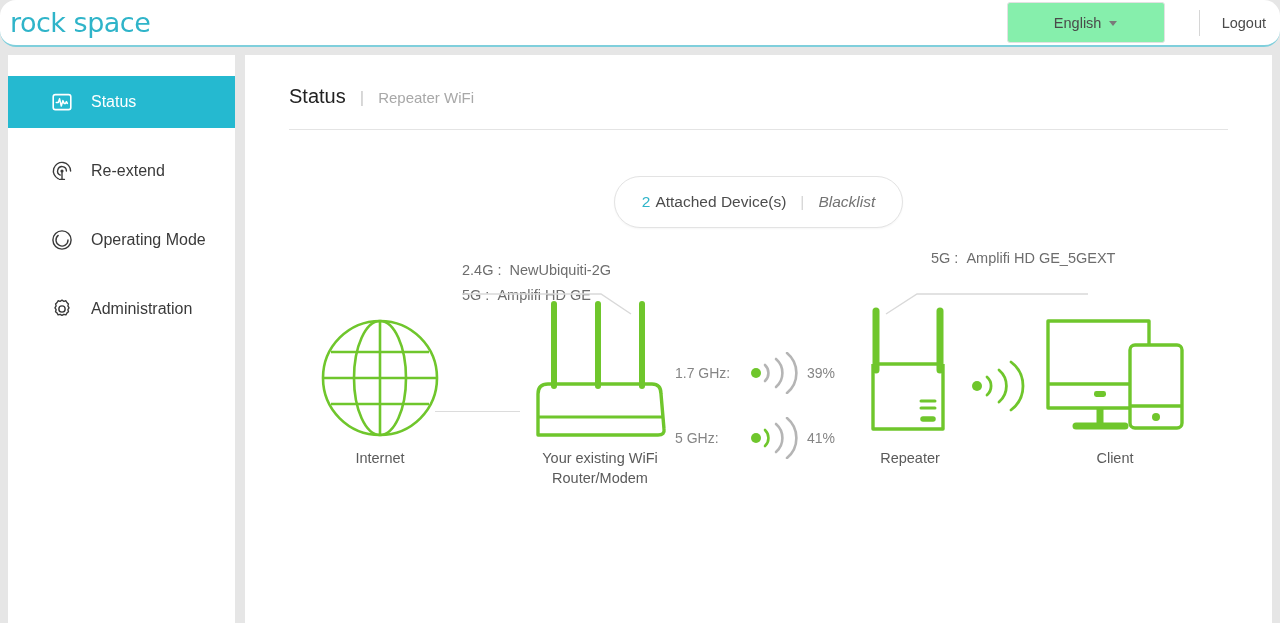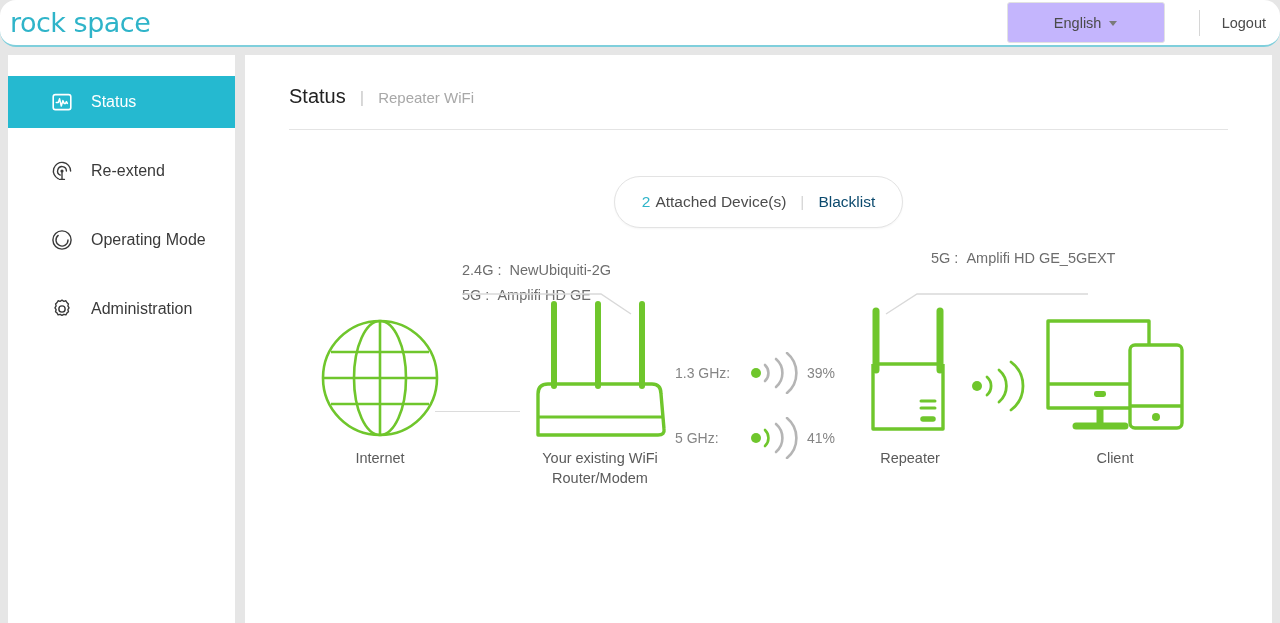--- a/index.html
+++ b/index.html
@@ -39,21 +39,21 @@
     display: flex;
     align-items: center;
     height: 100%;
     padding-right: 14px;
   }
   .lang-box {
     width: 158px;
     height: 41px;
     border: 1px solid #e2e2e2;
     border-radius: 3px;
-    background: #c4b5fd;
+    background: #86efac;
     display: flex;
     align-items: center;
     justify-content: center;
     font-size: 14.5px;
     color: #4a4a4a;
     box-sizing: border-box;
     cursor: pointer;
   }
   .caret {
     display: inline-block;
@@ -168,21 +168,21 @@
     color: #4c4c4c;
     box-shadow: 0 1px 2px rgba(0,0,0,.04);
     cursor: pointer;
     background: #fff;
   }
   .pill .count { color: #2fb4c9; margin-right: 5px; }
   .pill .p-sep {
     color: #d4d4d4;
     margin: 0 14px;
   }
-  .pill .black { color: #0c4a6e; }
+  .pill .black { color: #737373; font-style: italic; }
 
   
   .diagram {
     position: relative;
     height: 300px;
     margin-top: 12px;
   }
   .diagram > * { position: absolute; }
 
   .ssid-block {
@@ -353,21 +353,21 @@
           <path d="M8 137 L8 96 Q8 86 18 86 L122 86 Q131 86 131 96 L134 131 Q135 137 128 137 Z" stroke-width="3.4" stroke-linejoin="round"></path>
           <line x1="8" y1="119" x2="132.5" y2="119" stroke-width="3.2"></line>
         </svg>
       </div>
       <div class="devlabel" style="left:265px; top:208px; width:180px;">
         <div>Your existing WiFi</div>
         <div>Router/Modem</div>
       </div>
 
       <div class="sig-row" style="left:430px; top:112px;">
-        <span class="sig-name">1.3 GHz:</span>
+        <span class="sig-name">1.7 GHz:</span>
         <svg width="60" height="42" viewBox="0 0 60 42" fill="none">
           <circle cx="9" cy="21" r="5" fill="#6fc62c"></circle>
           <path d="M18 13 A11 11 0 0 1 18 29" stroke="#b5b5b5" stroke-width="2.6" stroke-linecap="round"></path>
           <path d="M29 7 A18.5 18.5 0 0 1 29 35" stroke="#b5b5b5" stroke-width="2.6" stroke-linecap="round"></path>
           <path d="M40 1 A26 26 0 0 1 40 41" stroke="#b5b5b5" stroke-width="2.6" stroke-linecap="round"></path>
         </svg>
         <span class="sig-pct">39%</span>
       </div>
 
       <div class="sig-row" style="left:430px; top:177px;">

